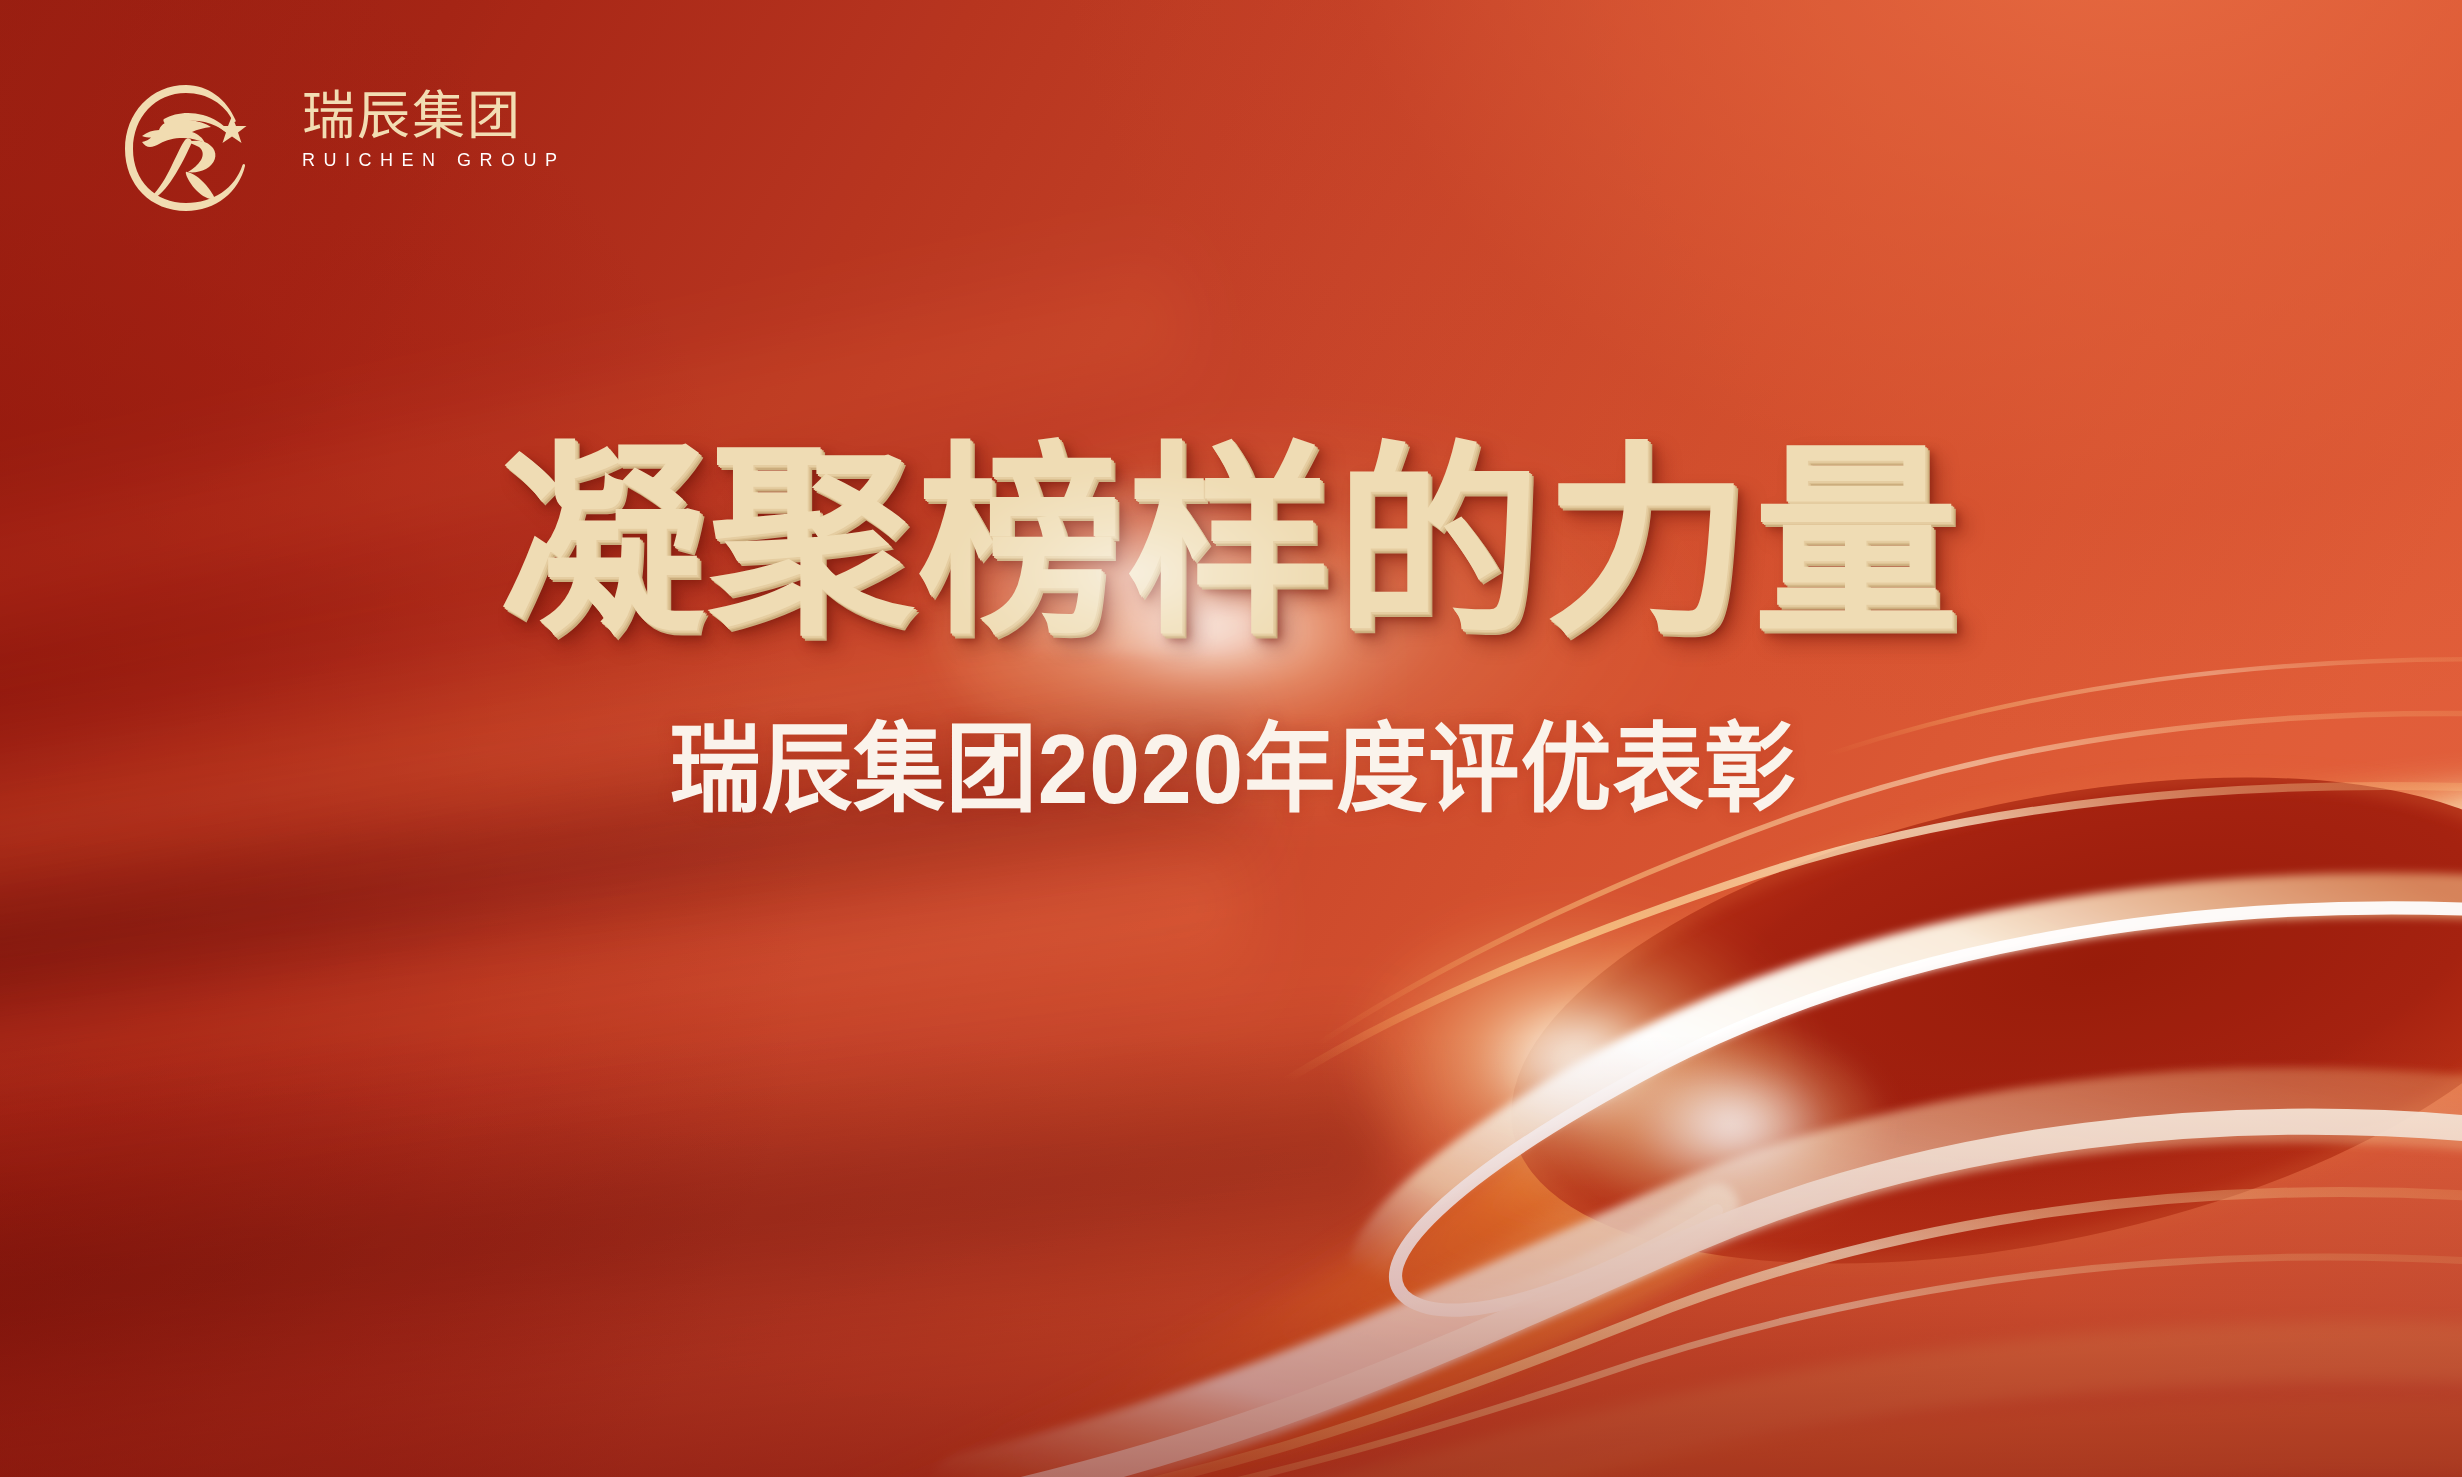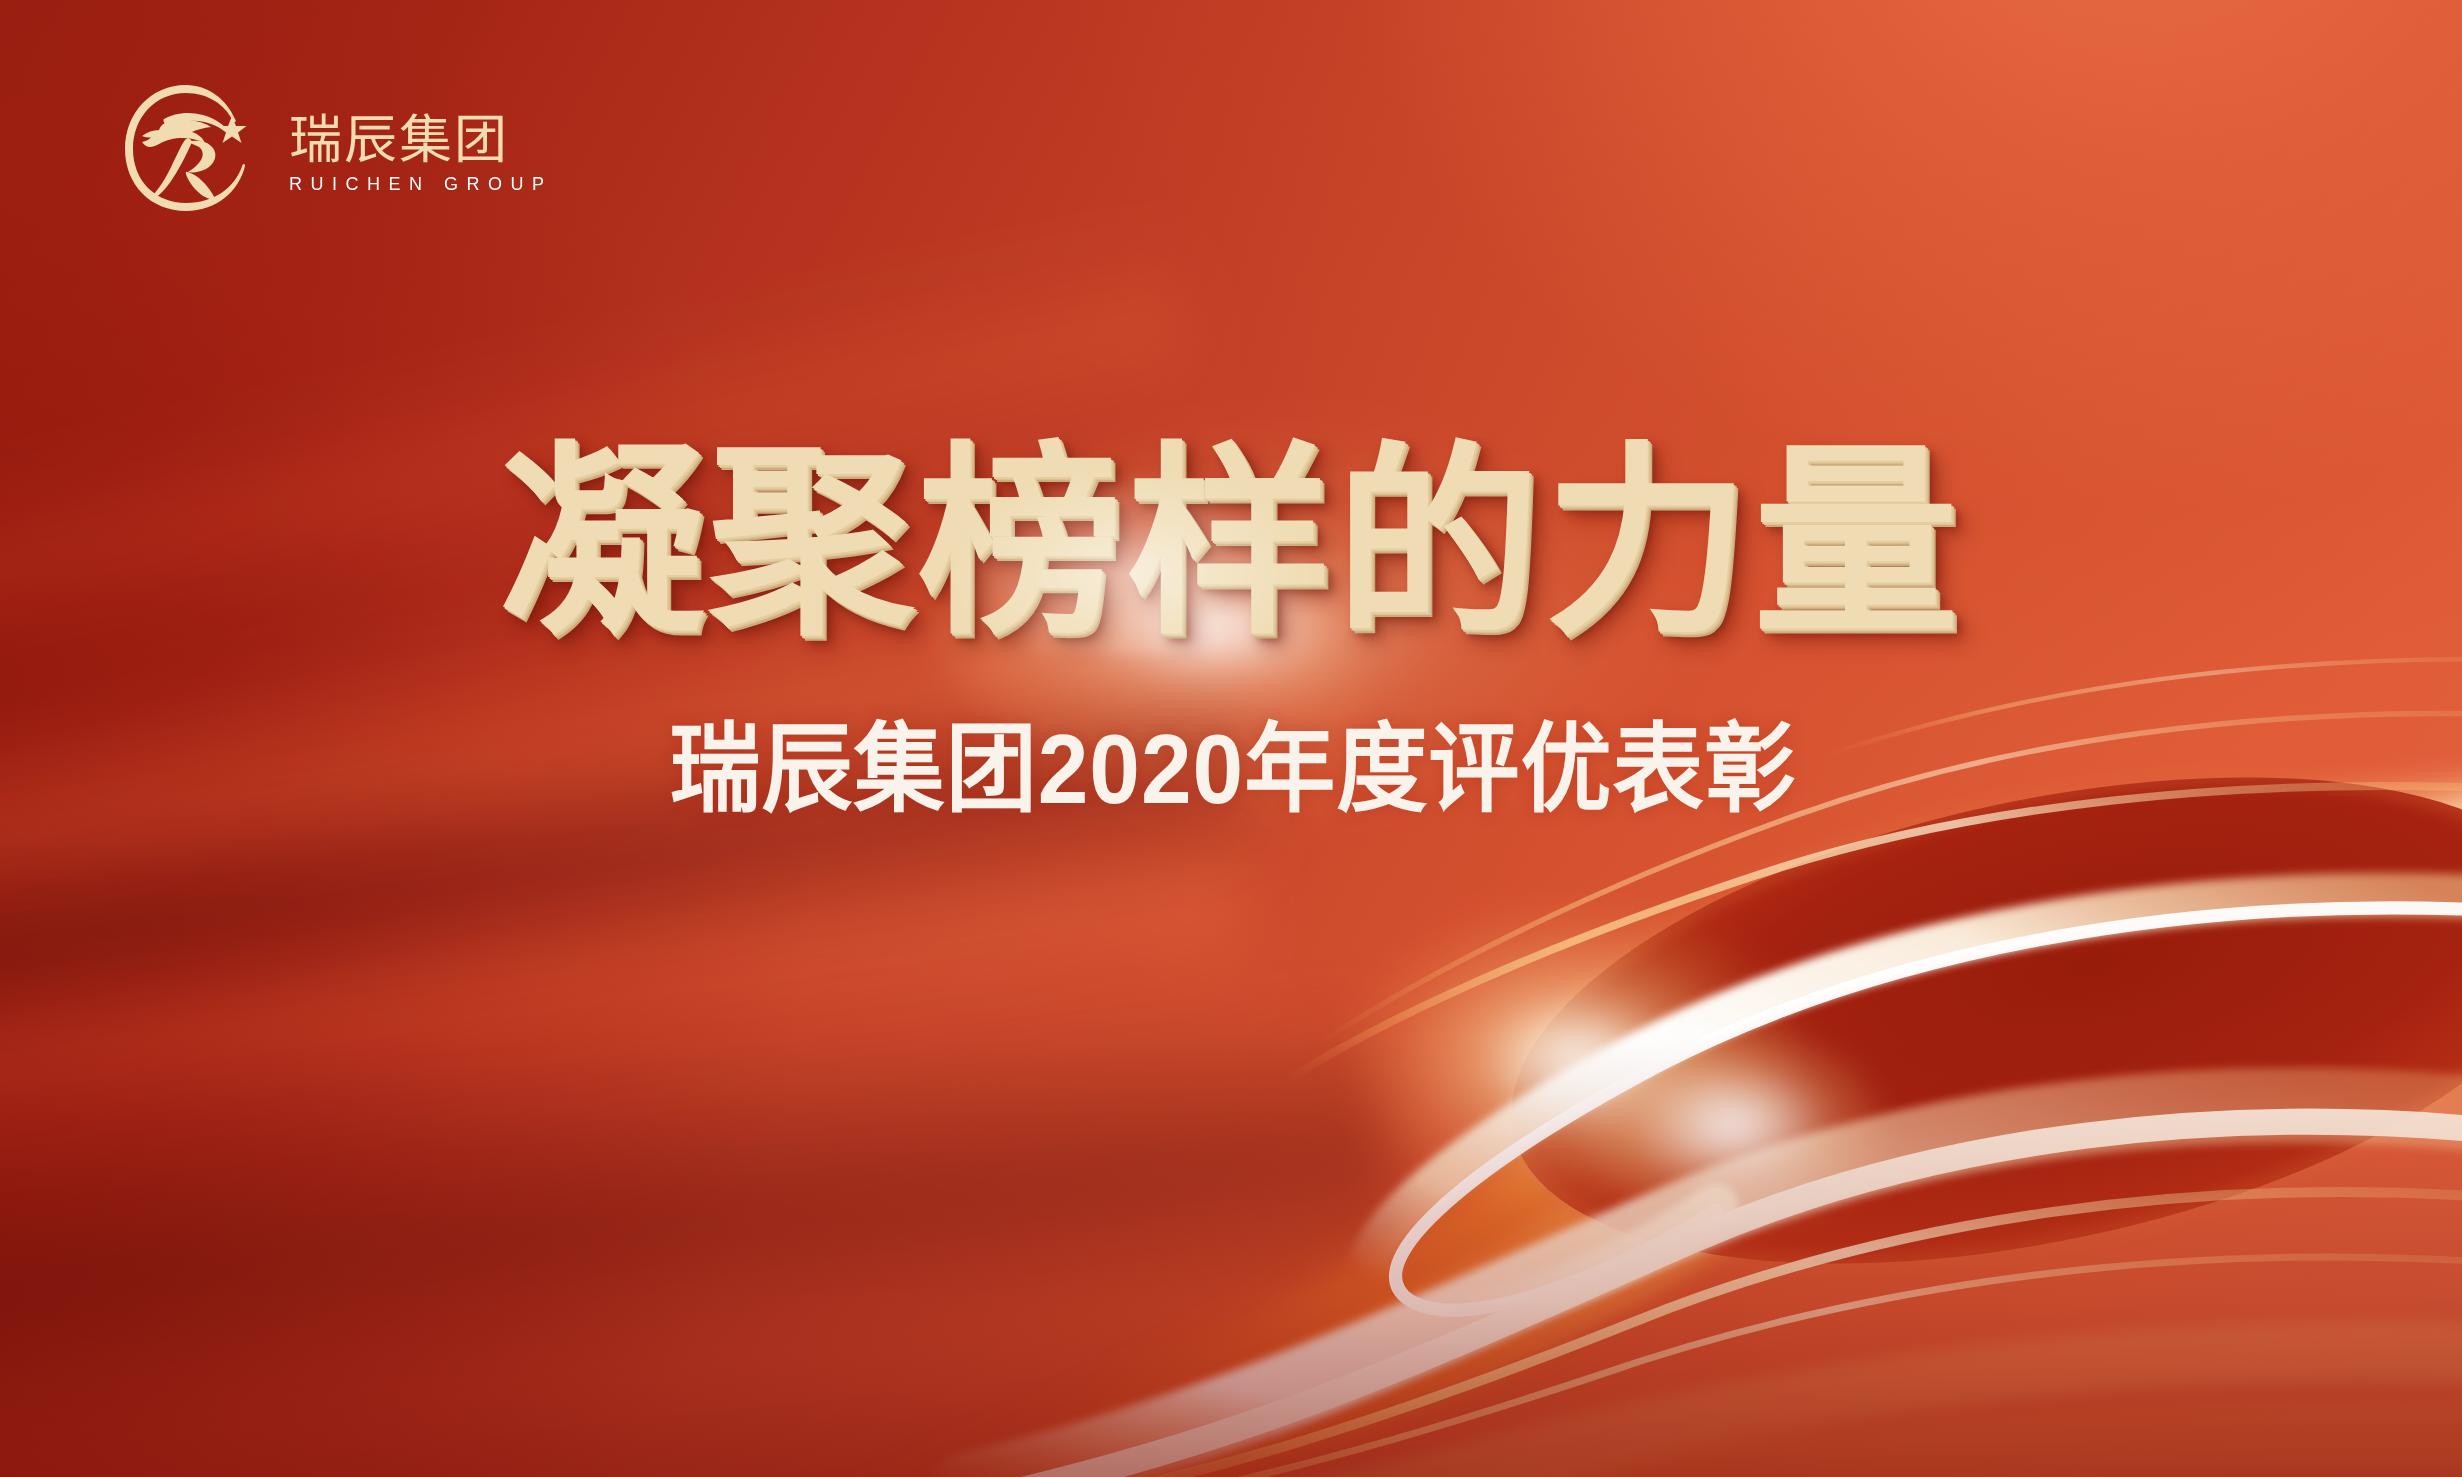--- a/index.html
+++ b/index.html
@@ -168,22 +168,22 @@
     filter: blur(20px);
     mix-blend-mode: screen;
     pointer-events: none;
   }
 
   
   .logo-lockup {
     position: absolute;
     left: 118px; top: 80px;
     display: flex;
-    align-items: center;
-    gap: 35px;
+    align-items: flex-start;
+    gap: 48px;
   }
   .logo-mark { width: 136px; height: 136px; flex: none; }
   .logo-mark svg { display: block; width: 100%; height: 100%; }
   .logo-words { display: flex; flex-direction: column; gap: 9px; padding-top: 9px; }
   .logo-cn {
     font-size: 53px;
     line-height: 1;
     color: #F3DEB5;
     letter-spacing: 2px;
     font-weight: 500;

